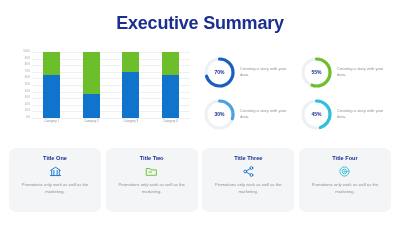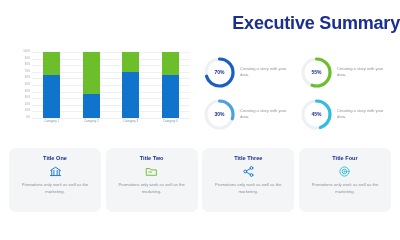--- a/index.html
+++ b/index.html
@@ -7,21 +7,21 @@
     width:400px; height:225px;
     background:#ffffff;
     font-family:"Liberation Sans", sans-serif;
     overflow:hidden;
   }
   .slide { position:relative; width:400px; height:225px; background:#ffffff; }
 
   
   .title {
     position:absolute; top:13px; left:0; width:400px;
-    text-align:right;
+    text-align:center;
     font-size:18px; font-weight:bold;
     color:#1a2f8f; letter-spacing:-0.2px;
   }
 
   
   .barchart { position:absolute; left:12px; top:52px; width:180px; height:80px; }
   .bc-plot { position:absolute; left:20px; top:0; right:2px; height:66px; }
   .bc-ylabels {
     position:absolute; left:0; top:0; width:20px; height:66px;
   }

